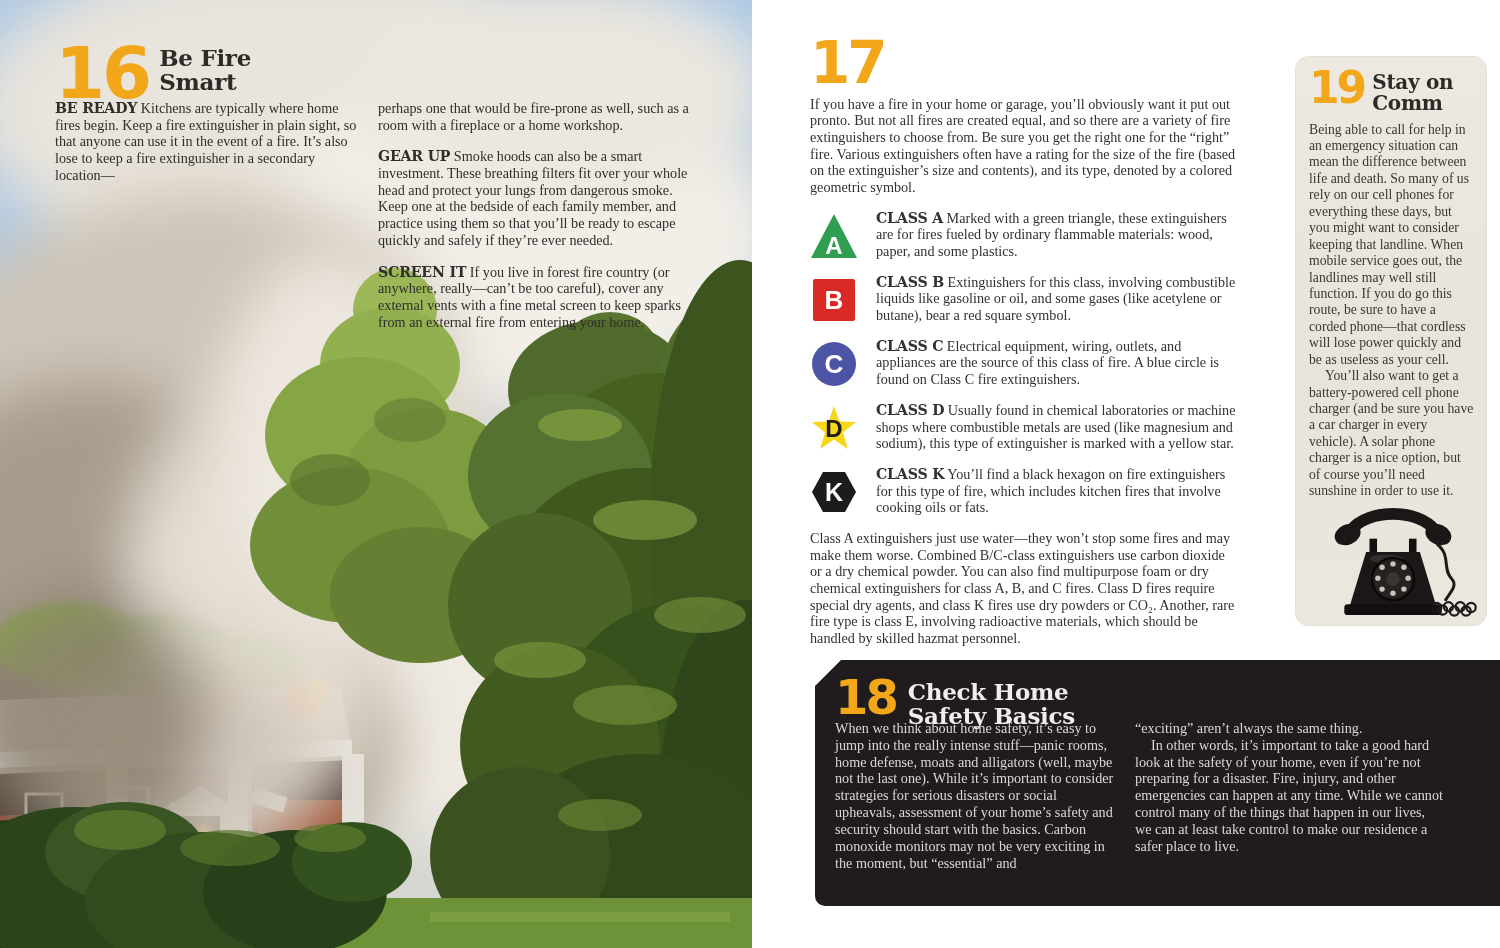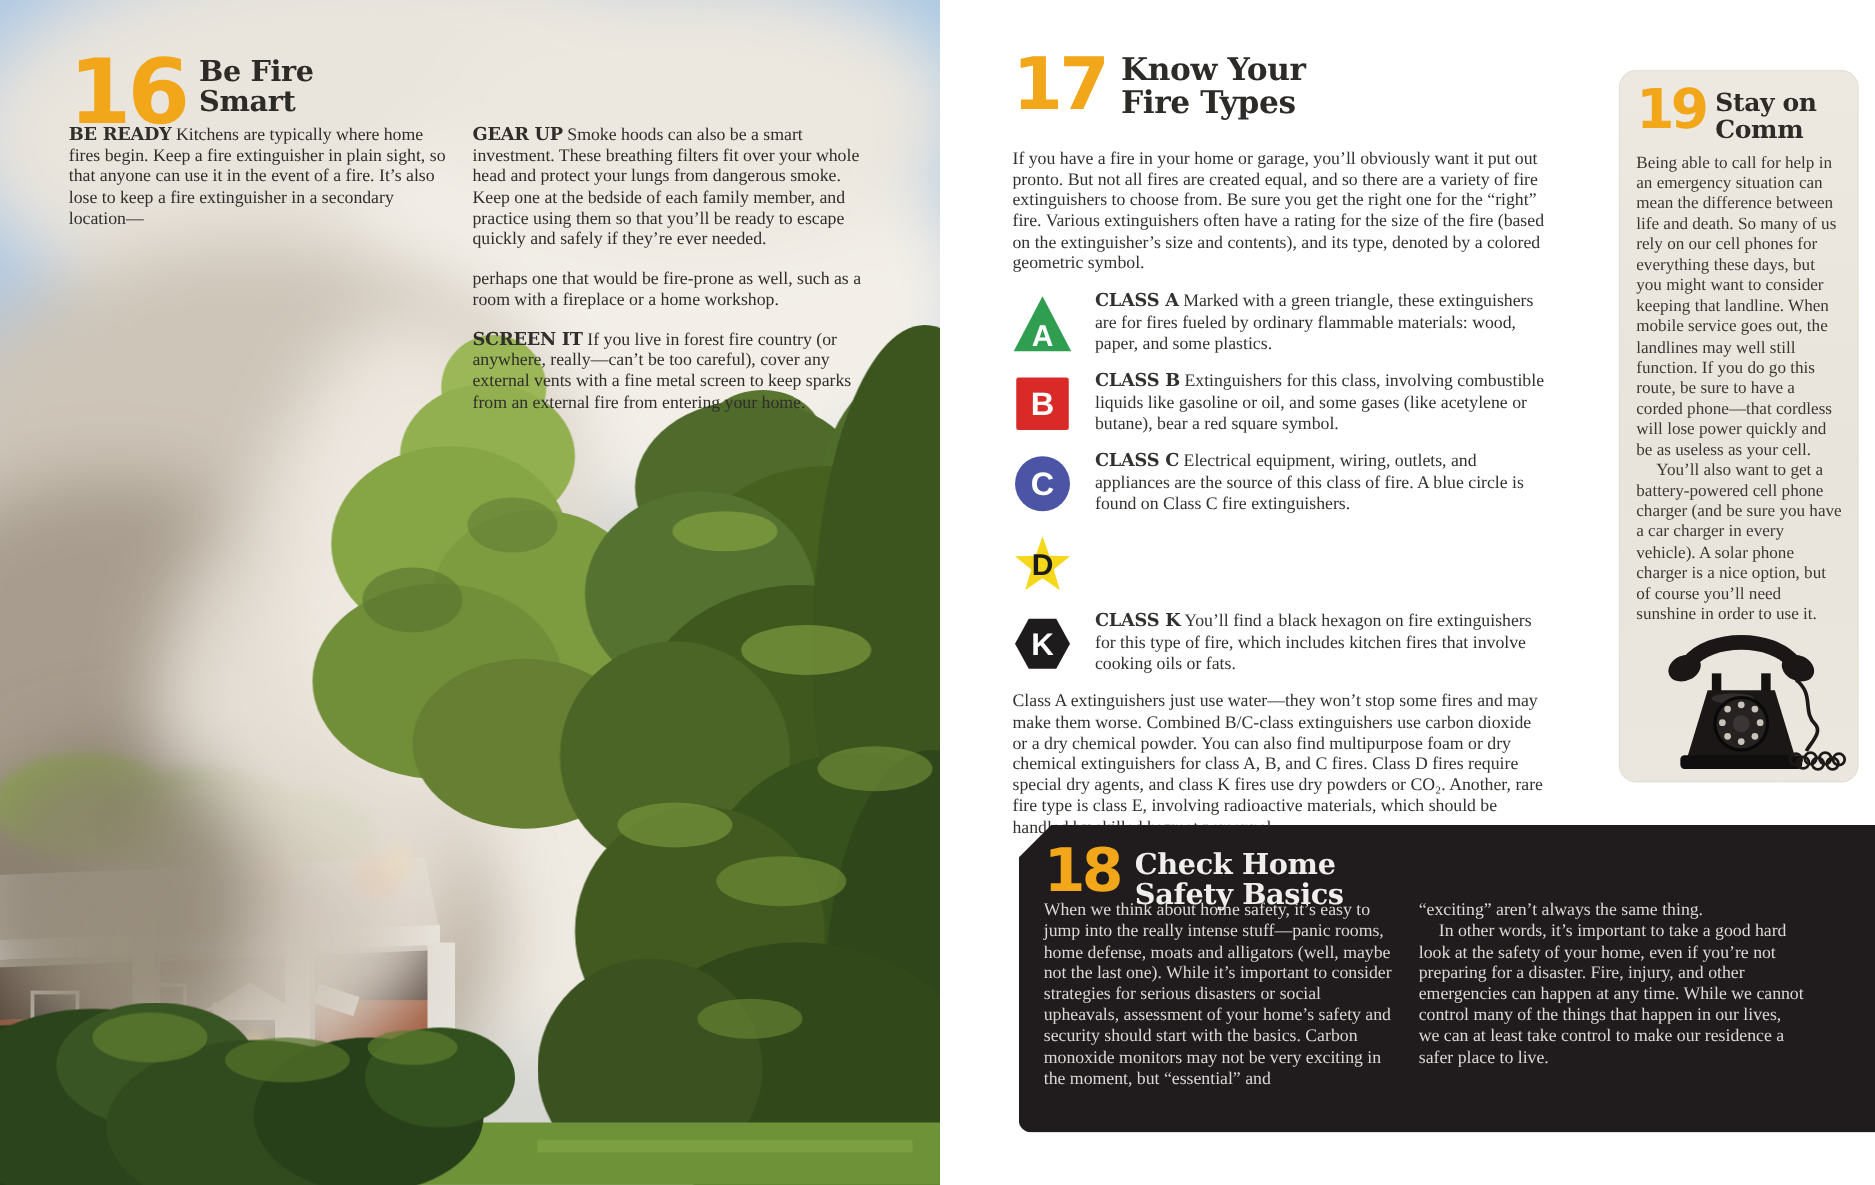--- a/index.html
+++ b/index.html
@@ -30,21 +30,21 @@
   .a16{position:absolute;left:55px;top:44px;width:650px;}
   .a16 .hdr{display:flex;gap:10px;align-items:flex-start;}
   .a16 .num{font-size:72px;}
   .a16 .htitle{font-size:23px;padding-top:2px;}
   .a16col{position:absolute;top:56px;color:#2f2e2b;}
   .a16col.c1{left:0;width:309px;}
   .a16col.c2{left:323px;width:325px;}
 
   
   .a17{position:absolute;left:810px;top:40px;width:430px;}
-  .a17 .hdr{display:flex;gap:12px;align-items:center;margin-bottom:24px;}
+  .a17 .hdr{display:flex;gap:12px;align-items:flex-end;margin-bottom:8px;}
   .a17 .num{font-size:58px;}
   .a17 .htitle{font-size:25px;padding-top:3px;}
   .classlist{margin-top:14px;}
   .classrow{display:flex;gap:18px;margin-bottom:14px;align-items:flex-start;}
   .classrow .cicon{flex:0 0 48px;width:48px;height:48px;margin-top:2px;}
   .classrow .ctext{flex:1;}
   .outro{margin-top:4px;}
 
   
   .s19{
@@ -220,33 +220,29 @@
     <div class="num">16</div>
     <div class="htitle">
       <div>Be Fire</div>
       <div>Smart</div>
     </div>
   </div>
   <div class="a16col c1 bodytxt">
     <p><b>BE READY</b> <span>Kitchens are typically where home fires begin. Keep a fire extinguisher in plain sight, so that anyone can use it in the event of a fire. It’s also lose to keep a fire extinguisher in a secondary location—</span></p>
   </div>
   <div class="a16col c2 bodytxt">
+    <p>perhaps one that would be fire-prone as well, such as a room with a fireplace or a home workshop.</p>
     <p><b>GEAR UP</b> <span>Smoke hoods can also be a smart investment. These breathing filters fit over your whole head and protect your lungs from dangerous smoke. Keep one at the bedside of each family member, and practice using them so that you’ll be ready to escape quickly and safely if they’re ever needed.</span></p>
-    <p>perhaps one that would be fire-prone as well, such as a room with a fireplace or a home workshop.</p>
     <p><b>SCREEN IT</b> <span>If you live in forest fire country (or anywhere, really—can’t be too careful), cover any external vents with a fine metal screen to keep sparks from an external fire from entering your home.</span></p>
   </div>
 </section>
 
 <section class="a17">
   <div class="hdr">
     <div class="num">17</div>
-    <div class="htitle">
-      <div>Know Your</div>
-      <div>Fire Types</div>
-    </div>
   </div>
   <div class="bodytxt">If you have a fire in your home or garage, you’ll obviously want it put out pronto. But not all fires are created equal, and so there are a variety of fire extinguishers to choose from. Be sure you get the right one for the “right” fire. Various extinguishers often have a rating for the size of the fire (based on the extinguisher’s size and contents), and its type, denoted by a colored geometric symbol.</div>
 
   <div class="classlist">
     <div class="classrow">
       <svg class="cicon" viewBox="0 0 48 48">
         <polygon points="24,2 47,46 1,46" fill="#2f9e50"></polygon>
         <text x="24" y="42" text-anchor="middle" font-family="Liberation Sans, sans-serif" font-size="24" font-weight="bold" fill="#ffffff">A</text>
       </svg>
       <div class="ctext bodytxt"><b>CLASS A</b> <span>Marked with a green triangle, these extinguishers are for fires fueled by ordinary flammable materials: wood, paper, and some plastics.</span></div>
@@ -263,20 +259,21 @@
         <circle cx="24" cy="24" r="22" fill="#4c55a5"></circle>
         <text x="24" y="33" text-anchor="middle" font-family="Liberation Sans, sans-serif" font-size="26" font-weight="bold" fill="#ffffff">C</text>
       </svg>
       <div class="ctext bodytxt"><b>CLASS C</b> <span>Electrical equipment, wiring, outlets, and appliances are the source of this class of fire. A blue circle is found on Class C fire extinguishers.</span></div>
     </div>
     <div class="classrow">
       <svg class="cicon" viewBox="0 0 48 48">
         <polygon points="24,2 29.5,17.5 46,18 33,28.5 37.8,45 24,35.5 10.2,45 15,28.5 2,18 18.5,17.5" fill="#f6d71a"></polygon>
         <text x="24" y="33" text-anchor="middle" font-family="Liberation Sans, sans-serif" font-size="24" font-weight="bold" fill="#1d1b1c">D</text>
       </svg>
+      <div class="ctext bodytxt"><b>CLASS D</b> <span>Usually found in chemical laboratories or machine shops where combustible metals are used (like magnesium and sodium), this type of extinguisher is marked with a yellow star.</span></div>
     </div>
     <div class="classrow">
       <svg class="cicon" viewBox="0 0 48 48">
         <polygon points="13,4 35,4 46,24 35,44 13,44 2,24" fill="#1d1b1c"></polygon>
         <text x="24" y="33" text-anchor="middle" font-family="Liberation Sans, sans-serif" font-size="25" font-weight="bold" fill="#ffffff">K</text>
       </svg>
       <div class="ctext bodytxt"><b>CLASS K</b> <span>You’ll find a black hexagon on fire extinguishers for this type of fire, which includes kitchen fires that involve cooking oils or fats.</span></div>
     </div>
   </div>
 

